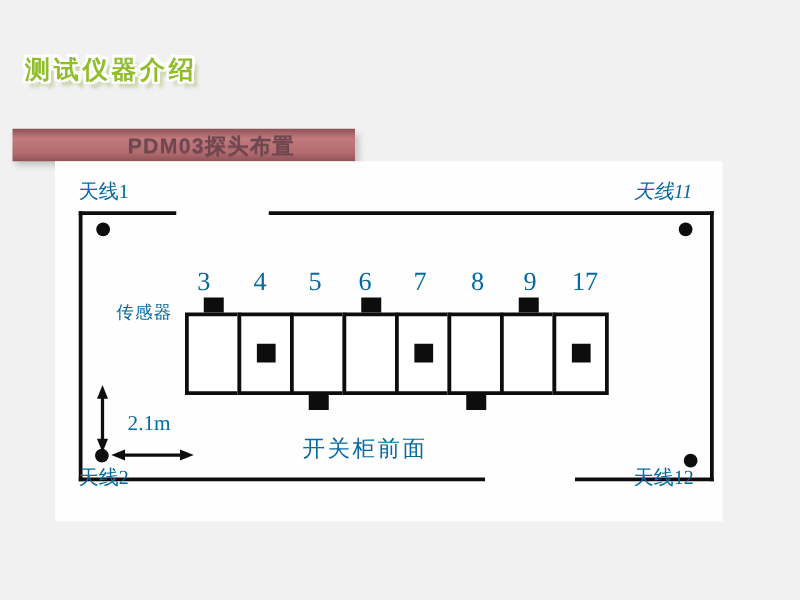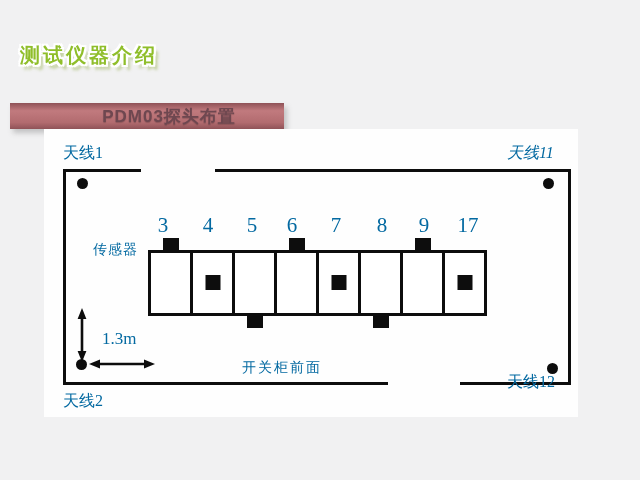--- a/index.html
+++ b/index.html
@@ -53,21 +53,21 @@
     background:var(--line-black,#0d0d0d);
   }
   .dia-text{
     font-family:"Liberation Serif","DejaVu Serif",serif;
     color:#0369a1;white-space:nowrap;
   }
   .antenna-label{font-size:16px;}
   .sensor-label{font-size:14px;left:93px;top:217px;letter-spacing:1px;margin-top:24px;}
   .sensor-number{font-size:21px;top:213px;transform:translateX(-50%);}
   .dim-label{font-size:17px;left:102px;top:329px;}
-  .cabinet-label{font-size:14px;left:242px;top:359px;letter-spacing:2px;}
+  .cabinet-label{font-size:18px;left:242px;top:347px;letter-spacing:2px;}
 
   
   .sensor-row{
     left:148px;top:250px;height:66px;display:flex;
   }
   .sensor-box{
     position:relative;width:39px;height:60px;background:#fff;
     border:3px solid var(--line-black,#0d0d0d);
   }
   .sensor-box + .sensor-box{margin-left:-3px;}
@@ -89,21 +89,21 @@
 
 <div class="abs line" style="left:63px;top:169px;width:78px;height:3px;"></div>
 <div class="abs line" style="left:215px;top:169px;width:356px;height:3px;"></div>
 <div class="abs line" style="left:63px;top:169px;width:3px;height:216px;"></div>
 <div class="abs line" style="left:568px;top:169px;width:3px;height:216px;"></div>
 <div class="abs line" style="left:63px;top:382px;width:325px;height:3px;"></div>
 <div class="abs line" style="left:460px;top:382px;width:111px;height:3px;"></div>
 
 <div class="abs dia-text antenna-label" style="left:63px;top:143px;">天线1</div>
 <div class="abs dia-text antenna-label" style="left:507px;top:143px;font-style:italic;">天线11</div>
-<div class="abs dia-text antenna-label" style="left:63px;top:391px;">天线2</div>
+<div class="abs dia-text antenna-label" style="left:63px;top:372px;">天线2</div>
 <div class="abs dia-text antenna-label" style="left:507px;top:372px;">天线12</div>
 
 <div class="abs dot" style="left:77px;top:178px;"></div>
 <div class="abs dot" style="left:543px;top:178px;"></div>
 <div class="abs dot" style="left:76px;top:359px;"></div>
 <div class="abs dot" style="left:547px;top:363px;"></div>
 
 <div class="abs dia-text sensor-label">传感器</div>
 
 <div>
@@ -150,15 +150,15 @@
     <polygon points="12,2 7.6,13 16.4,13" fill="#0d0d0d"></polygon>
     <polygon points="12,56 7.6,45 16.4,45" fill="#0d0d0d"></polygon>
   </g>
   <g>
     <line x1="27" y1="58" x2="77" y2="58" stroke="#0d0d0d" stroke-width="2.6"></line>
     <polygon points="19,58 30,53.6 30,62.4" fill="#0d0d0d"></polygon>
     <polygon points="85,58 74,53.6 74,62.4" fill="#0d0d0d"></polygon>
   </g>
 </svg>
 
-<div class="abs dia-text dim-label">1.3m</div>
+<div class="abs dia-text dim-label">2.1m</div>
 
 <div class="abs dia-text cabinet-label">开关柜前面</div>
 
 </body></html>

